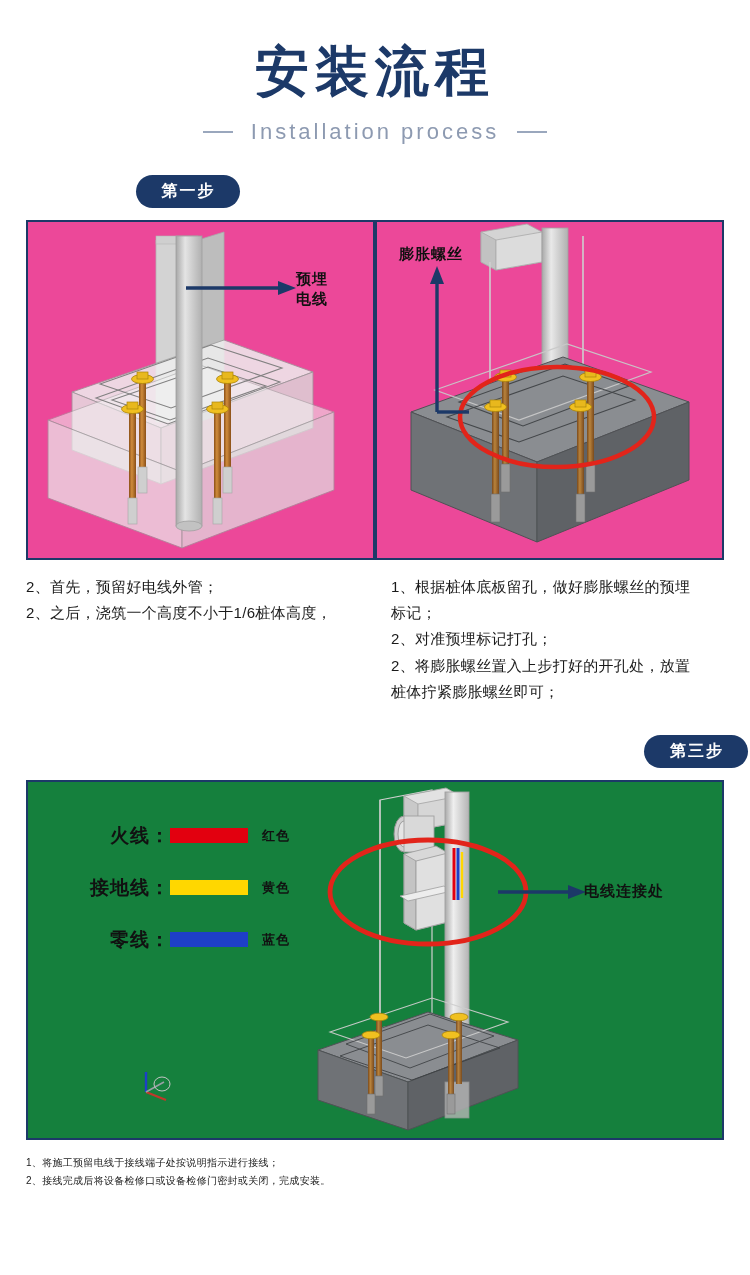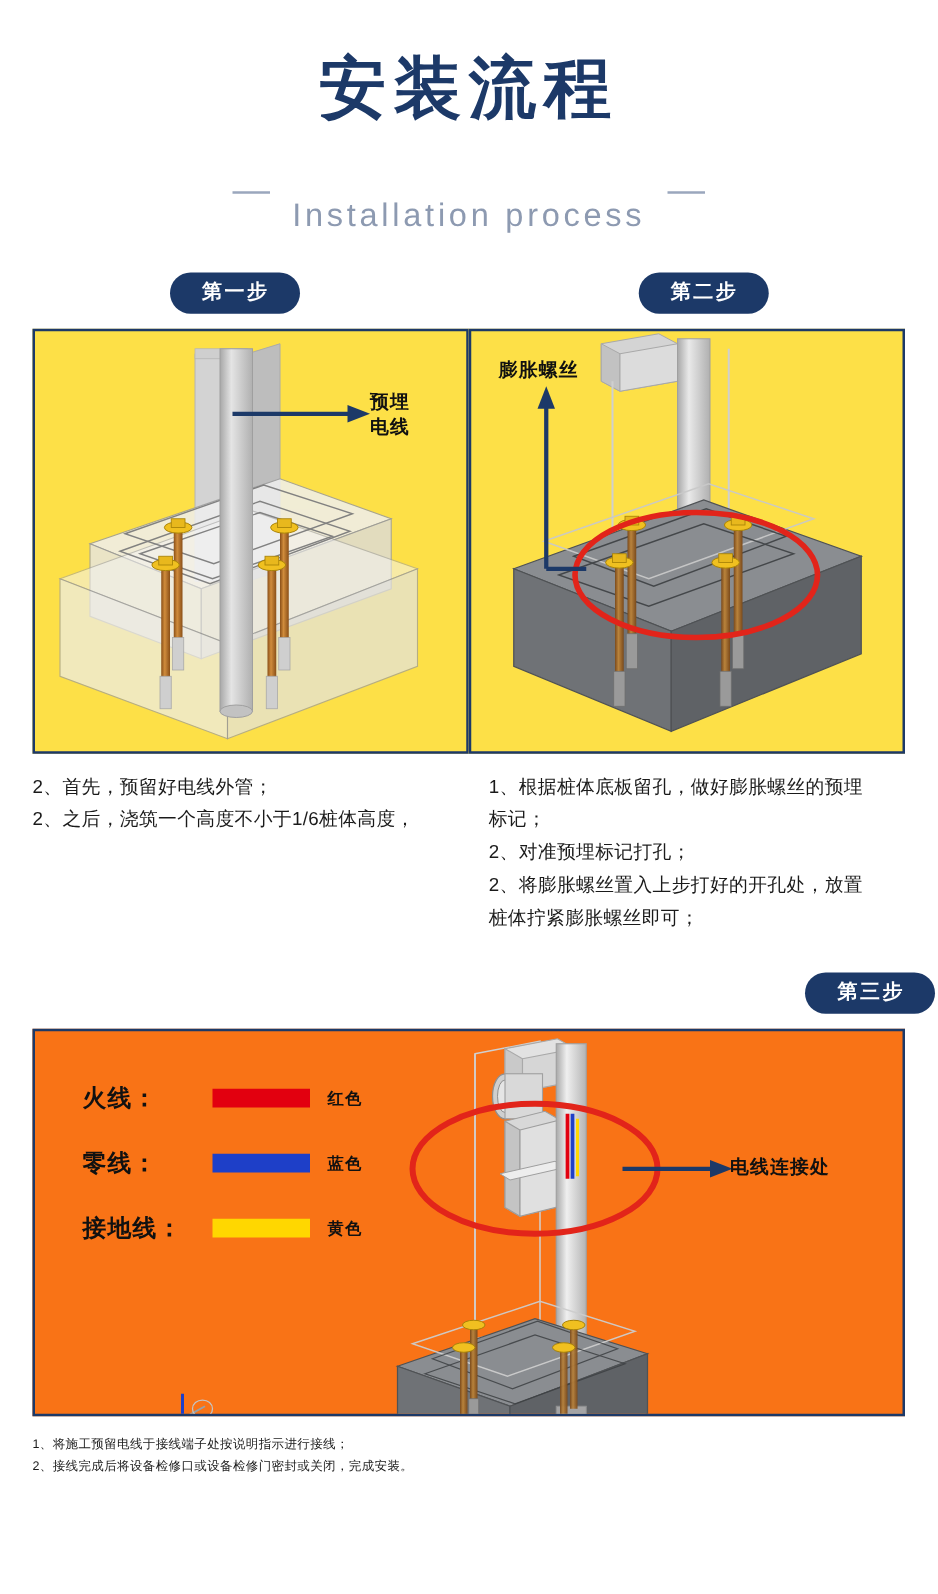--- a/index.html
+++ b/index.html
@@ -36,25 +36,24 @@
     justify-content: center;
     gap: 18px;
   }
   .sub-dash {
     display: block;
     width: 30px;
     height: 2px;
     background: #9aa7bd;
   }
   .subtitle {
-    font-size: 26px;
+    font-size: 22px;
     color: #8d9ab1;
     letter-spacing: 3px;
     font-weight: normal;
-    margin-top: 38px;
   }
 
   
   .badge {
     display: inline-block;
     background: #1c3968;
     color: #ffffff;
     font-size: 16px;
     font-weight: bold;
     letter-spacing: 2px;
@@ -85,21 +84,21 @@
     margin-top: 12px;
     box-sizing: border-box;
     width: 750px;
   }
   .panel {
     width: 374px;
     height: 340px;
     border: 2px solid #1c3968;
     box-sizing: border-box;
     position: relative;
-    background: #fde047;
+    background: #ec4899;
     overflow: hidden;
   }
 
   
   .captions {
     display: flex;
     justify-content: space-between;
     padding: 0 26px;
     margin-top: 14px;
     box-sizing: border-box;
@@ -117,26 +116,27 @@
 
   
   .wide-wrap {
     padding: 0 26px;
     margin-top: 12px;
     box-sizing: border-box;
     width: 750px;
   }
   .panel-wide {
     width: 698px;
-    height: 310px;
+    height: 360px;
     border: 2px solid #1c3968;
     box-sizing: border-box;
     position: relative;
-    background: #f97316;
+    background: #15803d;
     overflow: hidden;
+    text-align: right;
   }
 
   
   .legend {
     position: absolute;
     left: 38px;
     top: 28px;
   }
   .legend-row {
     display: flex;
@@ -196,23 +196,20 @@
     <span class="sub-dash"></span>
     <span class="subtitle">Installation process</span>
     <span class="sub-dash"></span>
   </div>
 </div>
 
 <div class="badge-row">
   <div class="badge-cell">
     <span class="badge">第一步</span>
   </div>
-  <div class="badge-cell">
-    <span class="badge">第二步</span>
-  </div>
 </div>
 
 <div class="panels">
 
   <div class="panel">
     <svg width="329" height="336" viewBox="0 0 329 336">
       <defs>
         <linearGradient id="poleG1" x1="0" y1="0" x2="1" y2="0">
           <stop offset="0%" stop-color="#a8a8a8"></stop>
           <stop offset="35%" stop-color="#e4e4e4"></stop>
@@ -372,28 +369,28 @@
 <div class="wide-wrap">
   <div class="panel-wide">
 
     <div class="legend">
       <div class="legend-row">
         <span class="legend-label">火线：</span>
         <span class="legend-swatch" style="background:#E2000F"></span>
         <span class="legend-color-name">红色</span>
       </div>
       <div class="legend-row">
+        <span class="legend-label">接地线：</span>
+        <span class="legend-swatch" style="background:#FFD700"></span>
+        <span class="legend-color-name">黄色</span>
+      </div>
+      <div class="legend-row">
         <span class="legend-label">零线：</span>
         <span class="legend-swatch" style="background:#1E3FC8"></span>
         <span class="legend-color-name">蓝色</span>
-      </div>
-      <div class="legend-row">
-        <span class="legend-label">接地线：</span>
-        <span class="legend-swatch" style="background:#FFD700"></span>
-        <span class="legend-color-name">黄色</span>
       </div>
     </div>
 
     <svg width="694" height="356" viewBox="0 0 694 356" style="position:absolute; left:0; top:0;">
       <defs>
         <linearGradient id="poleG3" x1="0" y1="0" x2="1" y2="0">
           <stop offset="0%" stop-color="#a9a9a9"></stop>
           <stop offset="35%" stop-color="#efefef"></stop>
           <stop offset="100%" stop-color="#b4b4b4"></stop>
         </linearGradient>

